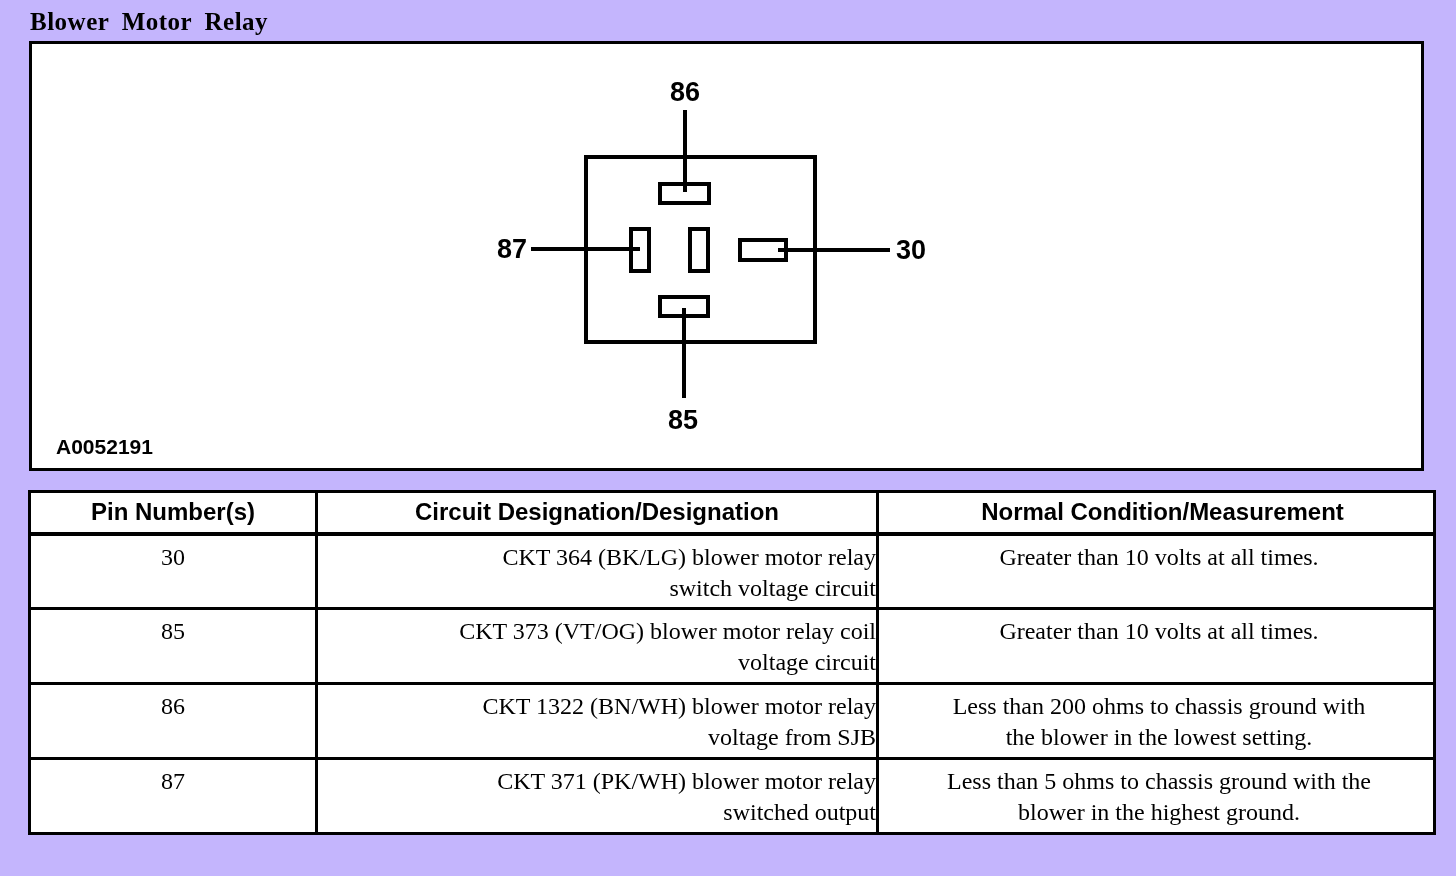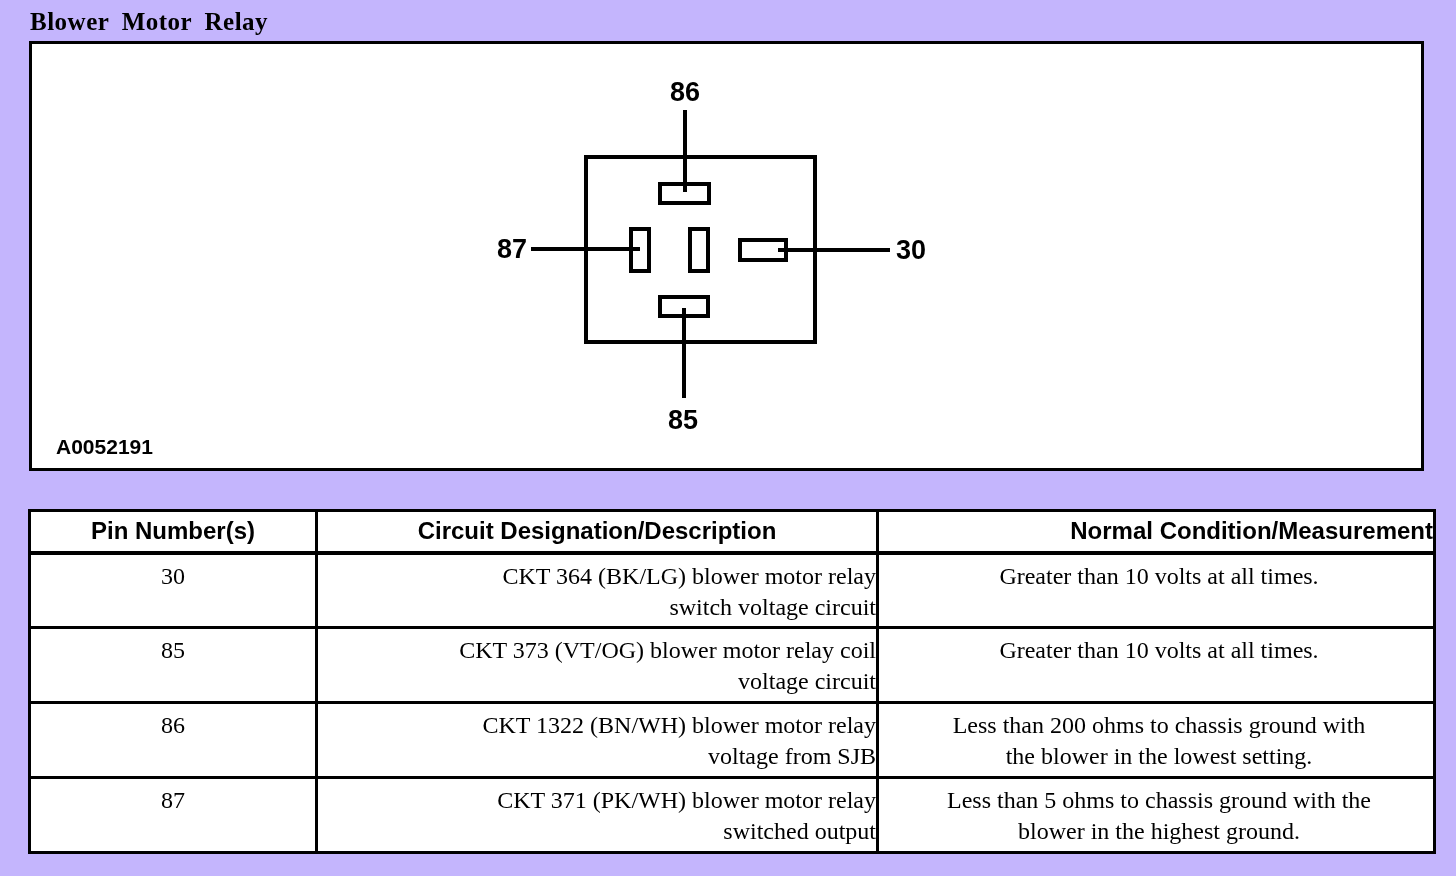--- a/index.html
+++ b/index.html
@@ -69,41 +69,41 @@
     position: absolute;
     left: 56px; top: 426px;
     font-family: "Liberation Sans", sans-serif;
     font-size: 21px;
     font-weight: bold;
     margin-top: 9px;
   }
   
   table.spec-table {
     position: absolute;
-    left: 28px; top: 509px;
+    left: 28px; top: 490px;
     width: 1405px;
     border-collapse: collapse;
     table-layout: fixed;
     border-radius: 11px;
   }
   .spec-table th, .spec-table td {
     border: 3px solid #000000;
     vertical-align: top;
     background: #ffffff;
   }
   .spec-table th {
     font-family: "Liberation Sans", sans-serif;
     font-size: 24px;
     font-weight: bold;
     height: 42px;
     vertical-align: middle;
     text-align: center;
     border-bottom-width: 4px;
   }
-  .spec-table th.col-condition { text-align: right; padding-left: 13px; }
+  .spec-table th.col-condition { text-align: center; padding-left: 13px; }
   .spec-table td {
     font-family: "Liberation Serif", serif;
     font-size: 24px;
     line-height: 31px;
     padding-top: 6px;
     height: 75px;
   }
   .col-pin { width: 287px; }
   .col-circuit { width: 561px; }
   .col-condition { width: 557px; }
@@ -137,21 +137,21 @@
   <div class="pin-label label-87">87</div>
   <div class="pin-label label-30">30</div>
   <div class="pin-label label-85">85</div>
 
   <div class="figure-id">A0052191</div>
 
   <table class="spec-table">
     <thead>
       <tr>
         <th class="col-pin">Pin Number(s)</th>
-        <th class="col-circuit">Circuit Designation/Description</th>
+        <th class="col-circuit">Circuit Designation/Designation</th>
         <th class="col-condition">Normal Condition/Measurement</th>
       </tr>
     </thead>
     <tbody>
       <tr>
         <td class="cell-pin">30</td>
         <td class="cell-circuit">
           <div>CKT 364 (BK/LG) blower motor relay</div>
           <div>switch voltage circuit</div>
         </td>

